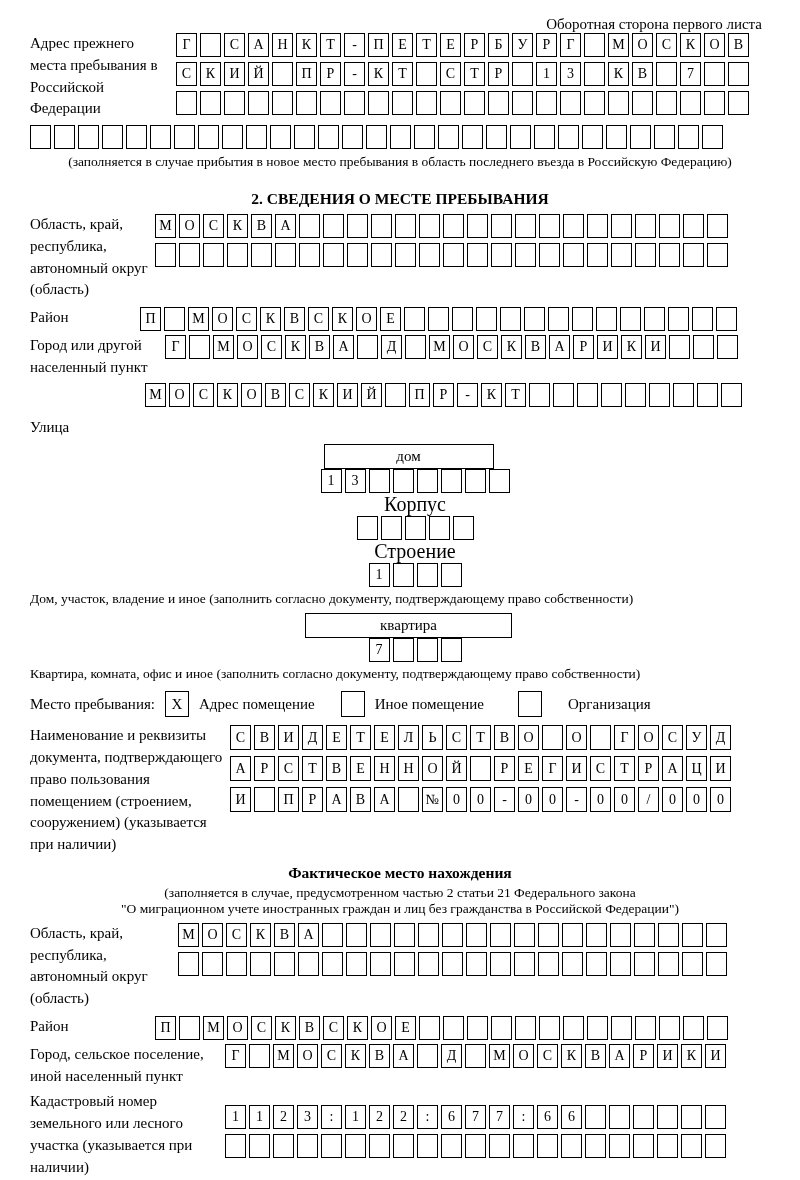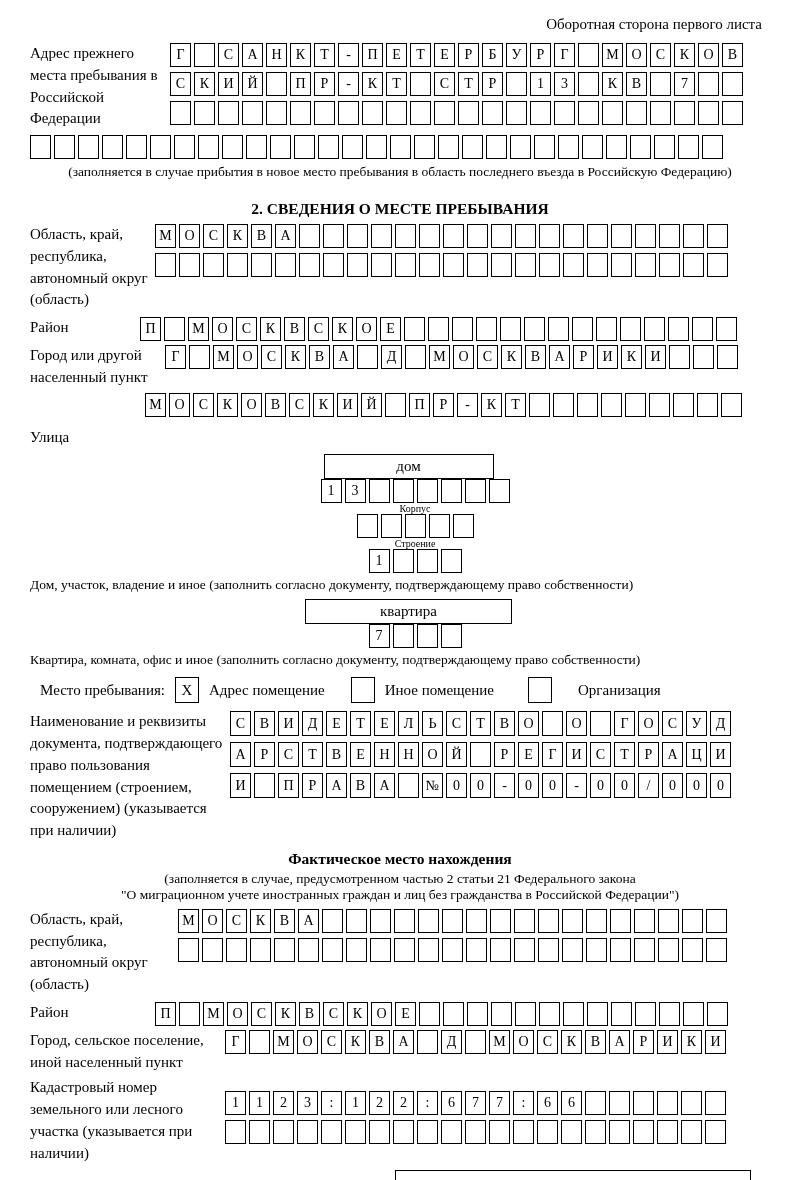--- a/index.html
+++ b/index.html
@@ -29,31 +29,31 @@
   .fullrow{margin:5px 0 0 30px;}
   .caption{font-size:13.5px;}
   .center{text-align:center;}
   .cap-pad{margin-top:5px;}
 
   .sec-title{text-align:center;font-weight:bold;font-size:15.5px;margin-top:20px;}
 
   .mt4{margin-top:4px;}
   .mt6{margin-top:6px;}
   .mt8{margin-top:8px;}
-  .mt10{margin-top:10px;}
+  .mt10{gap:6px;}
 
   
   .inline-row{display:flex;align-items:center;margin-left:30px;flex-direction:column;}
   .widebox{flex:none;border:1.5px solid #000;height:23px;display:flex;align-items:center;justify-content:center;font-size:15px;}
   .widebox.house{width:168px;margin-right:13px;}
   .widebox.apt{width:205px;margin-right:13px;}
-  .midlabel{font-size:10px;margin:0 9px;flex:none;}
+  .midlabel{font-size:20px;margin:0 9px;flex:none;}
 
   
-  .stay-row{display:flex;align-items:center;margin-left:40px;margin-top:9px;font-size:15px;}
+  .stay-row{display:flex;align-items:center;margin-left:30px;margin-top:9px;font-size:15px;}
   .cb{flex:none;width:22px;height:24px;border:1.5px solid #000;display:flex;align-items:center;justify-content:center;font-size:15px;margin:0 10px;}
   .stay-note{margin:2px 0 0 205px;font-size:13.5px;}
 
   .doc{margin-top:8px;}
   .doc .rows{gap:6px;}
 
   .note-lines{margin-top:3px;}
 
   
   .stamp-box{margin:6px 0 0 395px;width:354px;height:175px;border:1.5px solid #000;}

